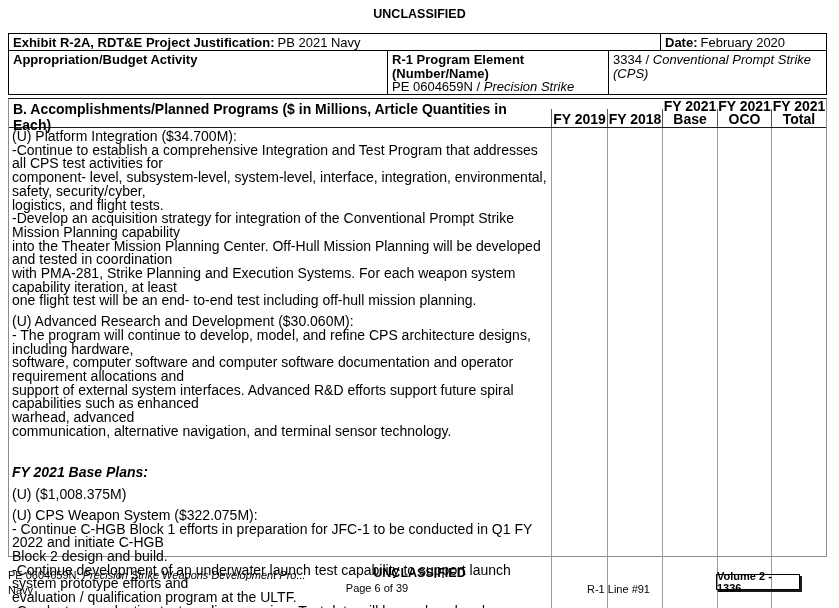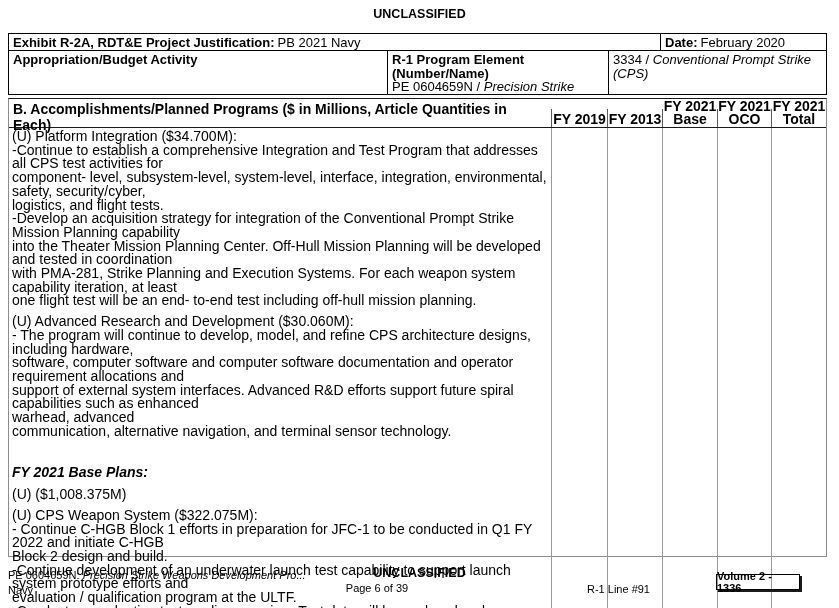--- a/index.html
+++ b/index.html
@@ -87,21 +87,21 @@
 
 <div class="abs main-table">
   <div class="mt-header">
     <div class="mt-title">B. Accomplishments/Planned Programs ($ in Millions, Article Quantities in Each)</div>
     <div class="fy-col fy-w0">
       <div></div>
       <div>FY 2019</div>
     </div>
     <div class="fy-col fy-w1">
       <div></div>
-      <div>FY 2013</div>
+      <div>FY 2018</div>
     </div>
     <div class="fy-col fy-w2">
       <div>FY 2021</div>
       <div>Base</div>
     </div>
     <div class="fy-col fy-w3">
       <div>FY 2021</div>
       <div>OCO</div>
     </div>
     <div class="fy-col fy-w4">

